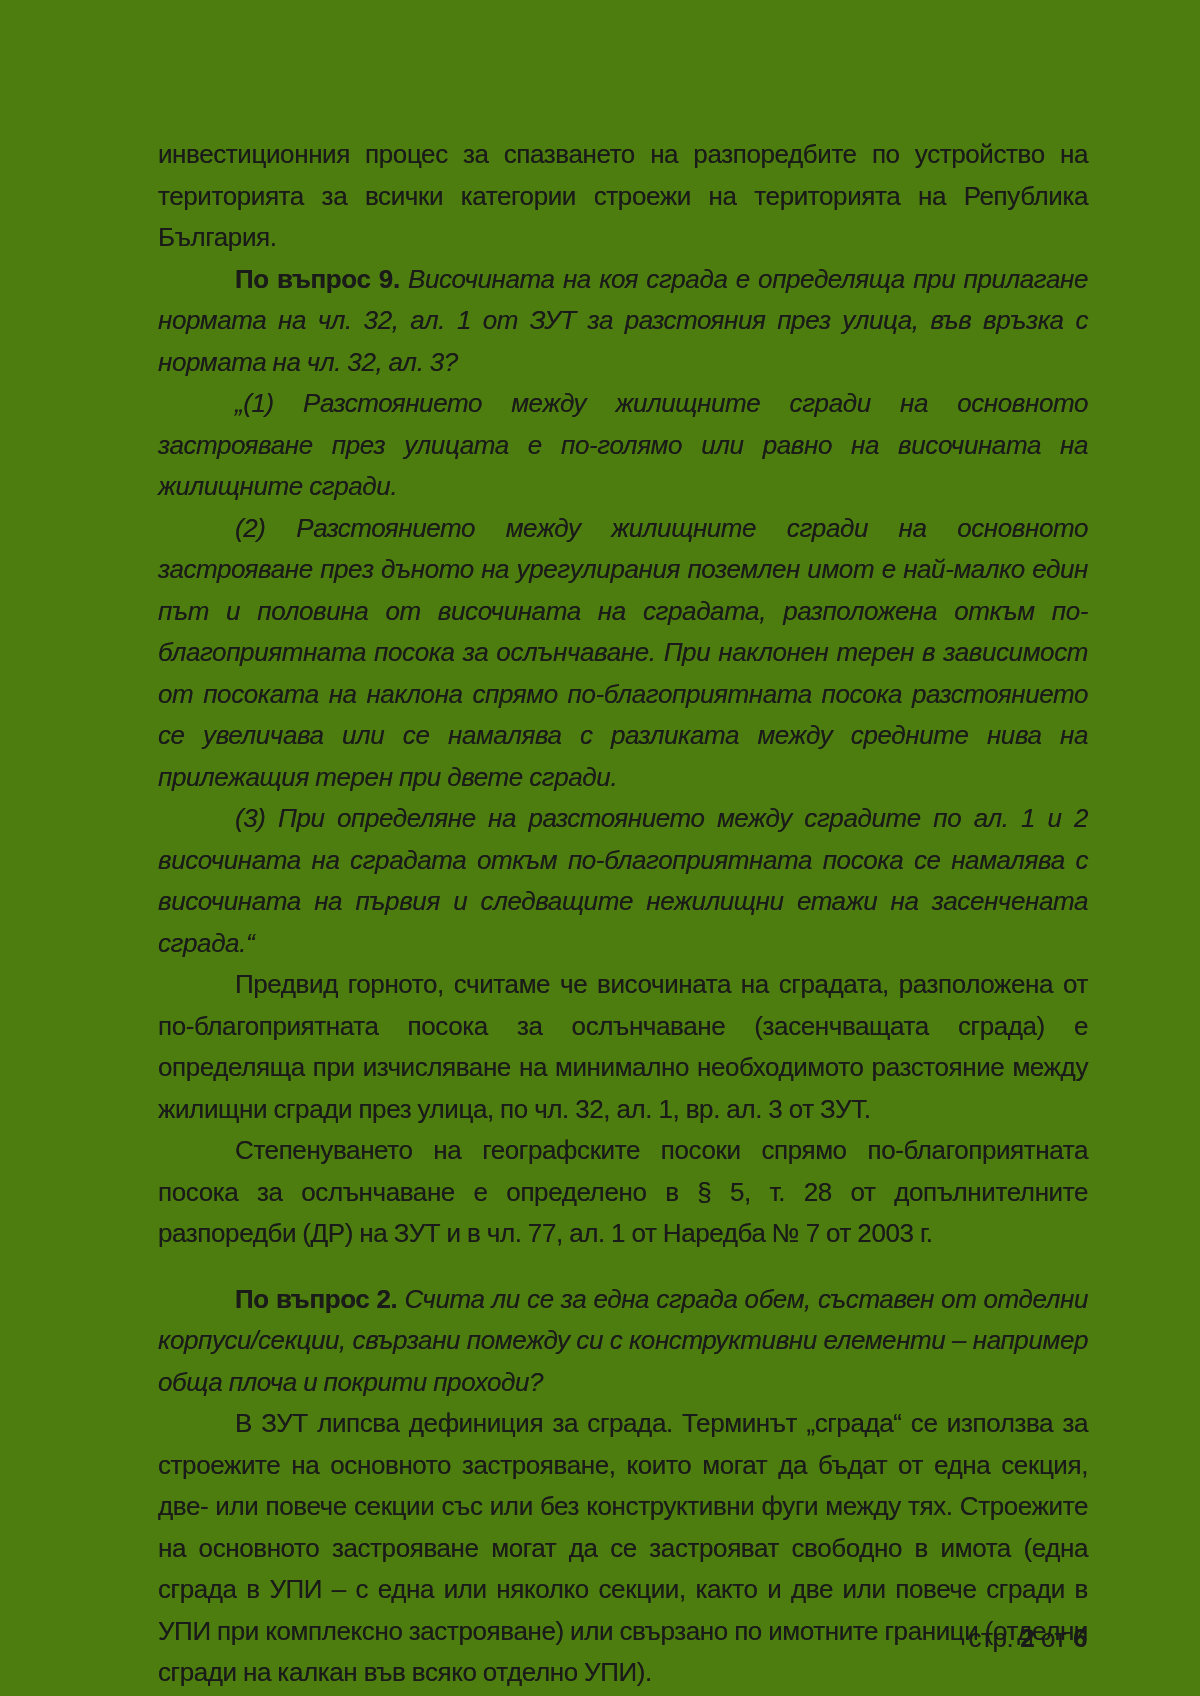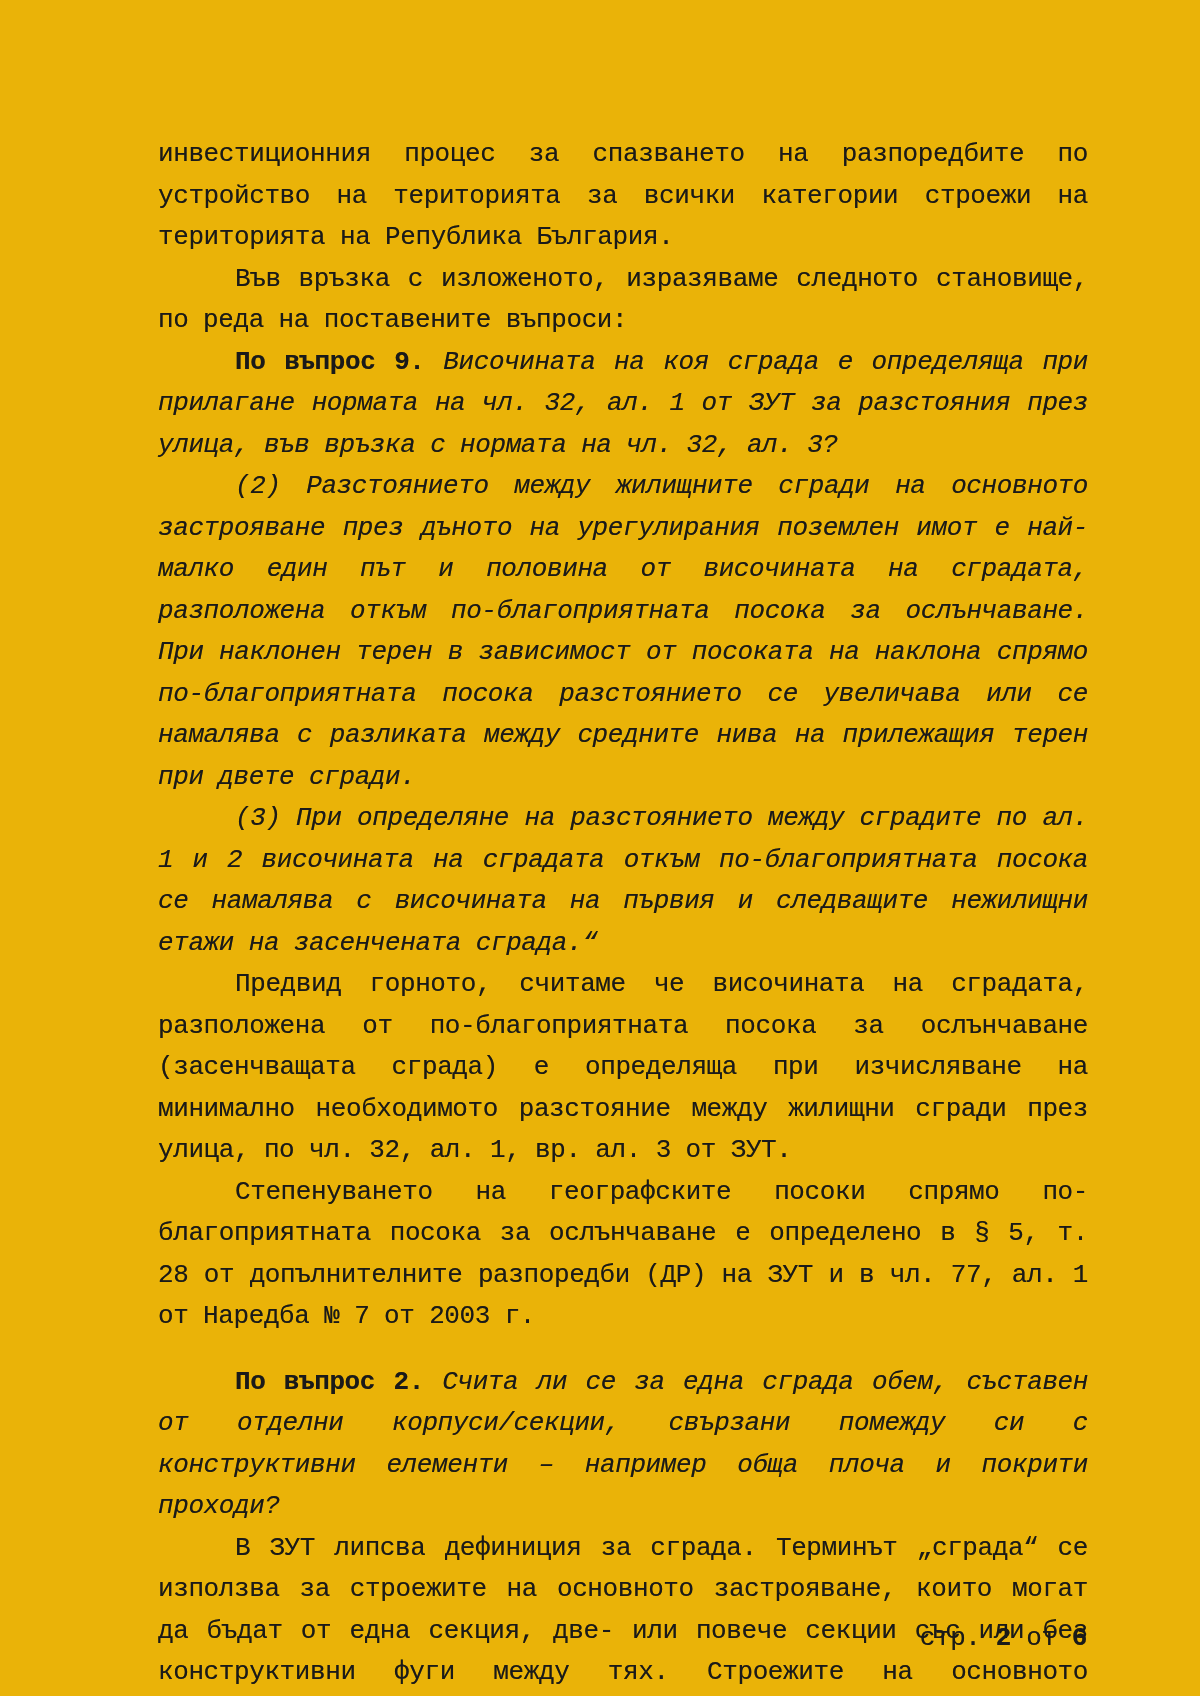--- a/index.html
+++ b/index.html
@@ -1,22 +1,22 @@
 <!DOCTYPE html>
 <html lang="bg"><head>
 <meta charset="utf-8">
 <style>
   html, body { margin: 0; padding: 0; background: #ffffff; }
   .page {
     position: relative;
     width: 1200px;
     height: 1696px;
-    background: #eab308;
+    background: #4d7c0f;
     color: #1a1a1a;
-    font-family: Liberation Mono, monospace;
+    font-family: Liberation Sans, sans-serif;
     overflow: hidden;
   }
   .content {
     position: absolute;
     left: 158px;
     top: 134px;
     width: 930px;
   }
   p.para {
     margin: 0;
@@ -44,26 +44,26 @@
   }
 </style>
 </head>
 <body>
 
 <div class="page">
   <div class="content">
 
     <p class="para no-indent"><span>инвестиционния процес за спазването на разпоредбите по устройство на територията за всички категории строежи на територията на Република България.</span></p>
 
-    <p class="para"><span>Във връзка с изложеното, изразяваме следното становище, по реда на поставените въпроси:</span></p>
 
     <p class="para"><span class="b">По въпрос 9.</span>
       <span class="i">Височината на коя сграда е определяща при прилагане нормата на чл. 32, ал. 1 от ЗУТ за разстояния през улица, във връзка с нормата на чл. 32, ал. 3?</span></p>
 
 
+    <p class="para"><span class="i">„(1) Разстоянието между жилищните сгради на основното застрояване през улицата е по-голямо или равно на височината на жилищните сгради.</span></p>
 
     <p class="para"><span class="i">(2) Разстоянието между жилищните сгради на основното застрояване през дъното на урегулирания поземлен имот е най-малко един път и половина от височината на сградата, разположена откъм по-благоприятната посока за ослънчаване. При наклонен терен в зависимост от посоката на наклона спрямо по-благоприятната посока разстоянието се увеличава или се намалява с разликата между средните нива на прилежащия терен при двете сгради.</span></p>
 
     <p class="para"><span class="i">(3) При определяне на разстоянието между сградите по ал. 1 и 2 височината на сградата откъм по-благоприятната посока се намалява с височината на първия и следващите нежилищни етажи на засенчената сграда.“</span></p>
 
     <p class="para"><span>Предвид горното, считаме че височината на сградата, разположена от по-благоприятната посока за ослънчаване (засенчващата сграда) е определяща при изчисляване на минимално необходимото разстояние между жилищни сгради през улица, по чл. 32, ал. 1, вр. ал. 3 от ЗУТ.</span></p>
 
     <p class="para"><span>Степенуването на географските посоки спрямо по-благоприятната посока за ослънчаване е определено в § 5, т. 28 от допълнителните разпоредби (ДР) на ЗУТ и в чл. 77, ал. 1 от Наредба № 7 от 2003 г.</span></p>
 
     <p class="para gap-before"><span class="b">По въпрос 2.</span>

